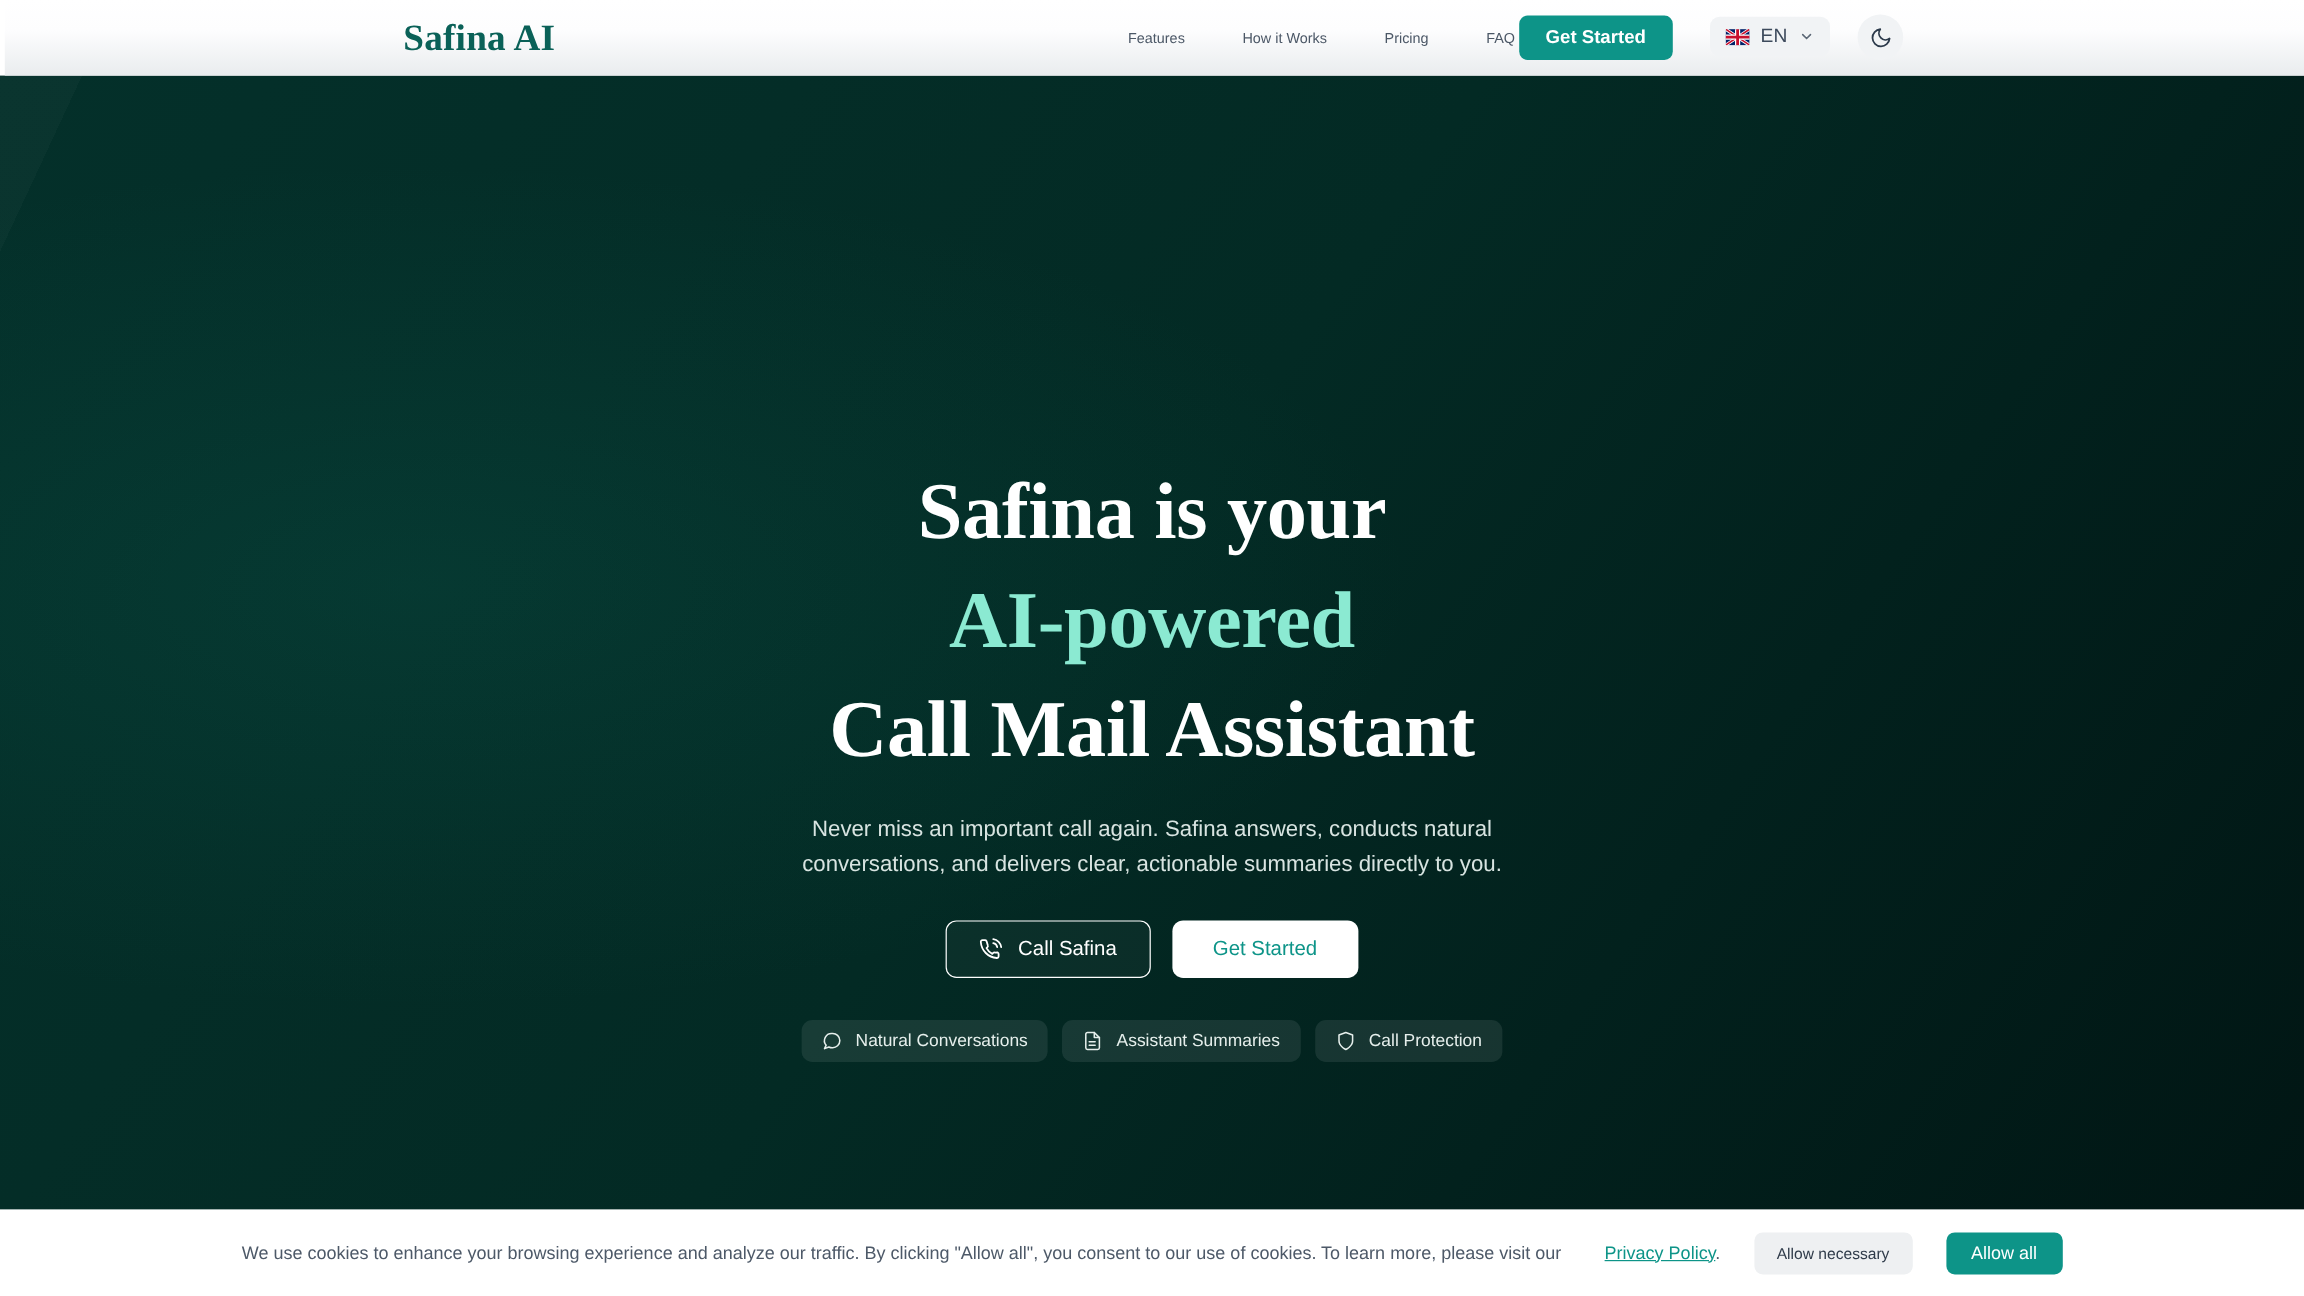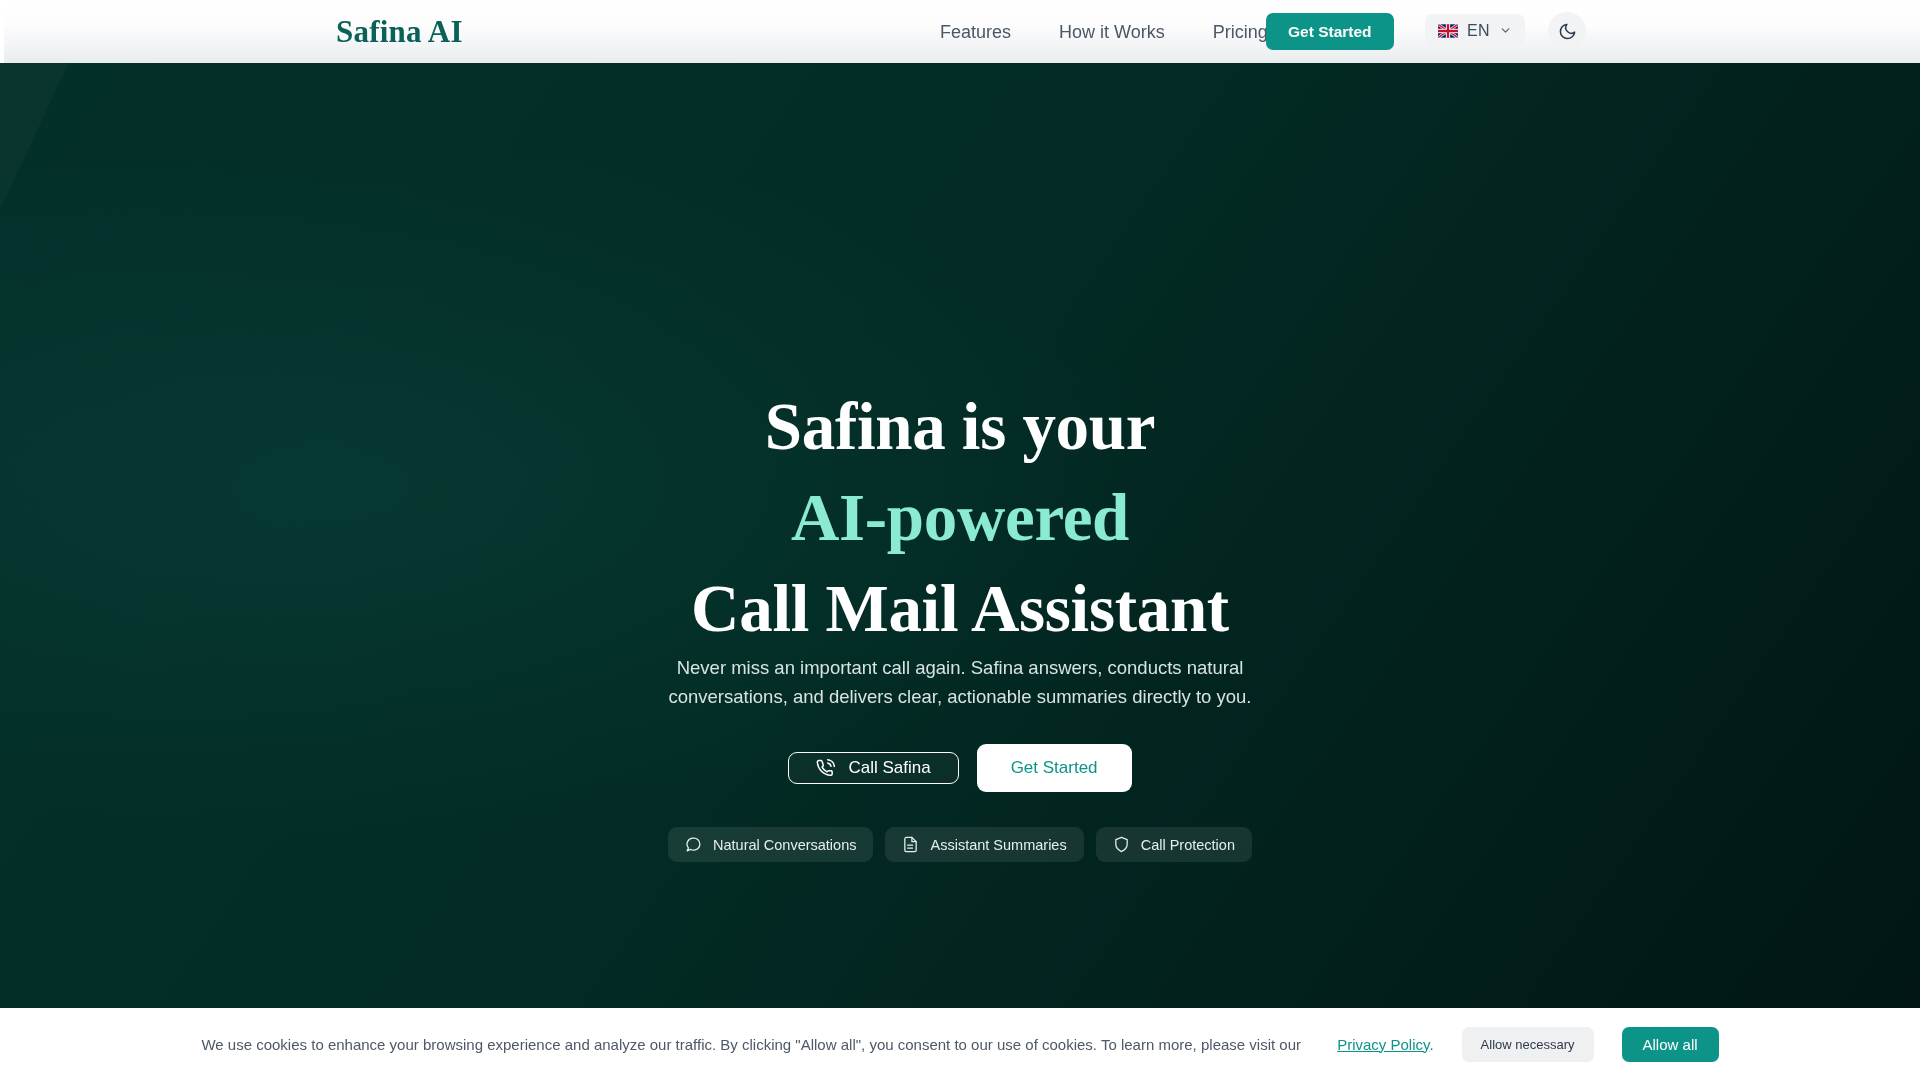--- a/index.html
+++ b/index.html
@@ -19,21 +19,21 @@
     position:absolute; left:332px; top:50%; transform:translateY(-50%);
     font-family:"Liberation Serif", serif;
     font-size:31px; font-weight:700; color:#0a6158;
     letter-spacing:.2px; white-space:nowrap;
   }
   .nav {
     position:absolute; left:912px; top:50%; transform:translateY(-50%);
     display:flex; align-items:center; gap:0;
   }
   .nav a {
-    color:#4b5766; font-size:18px; text-decoration:none;
+    color:#4b5766; font-size:12px; text-decoration:none;
     padding:0 24px; white-space:nowrap;
   }
   .hdr-cta {
     position:absolute; left:1262px; top:13px;
     height:37px; padding:0 22px;
     background:#0d9488; color:#ffffff;
     border:none; border-radius:7px;
     font-family:"Liberation Sans", sans-serif;
     font-size:15.5px; font-weight:700;
     display:flex; align-items:center; justify-content:center;
@@ -78,27 +78,28 @@
   .h1 {
     font-family:"Liberation Serif", serif;
     font-weight:700; color:#ffffff;
     font-size:67px; line-height:91px; text-align:center;
     letter-spacing:-.3px;
   }
   .h1 .line1 { margin-top:318px; display:block; }
   .h1 .line2 { display:block; color:#8bead2; }
   .h1 .line3 { display:block; }
   .sub {
+    margin-top:23px;
     width:620px; text-align:center;
     font-size:18.5px; line-height:28.5px;
     color:#d8e4e1;
   }
   .cta-row { margin-top:33px; display:flex; align-items:center; gap:18px; }
   .btn-call {
-    height:32px; padding:0 27px;
+    height:48px; padding:0 27px;
     background:rgba(255,255,255,.035);
     border:1.6px solid #ffffff; border-radius:9px;
     color:#ffffff; font-size:17px;
     display:flex; align-items:center; gap:12px;
     cursor:pointer; font-family:"Liberation Sans", sans-serif;
     white-space:nowrap;
   }
   .btn-call svg { width:20px; height:20px; }
   .btn-started {
     height:48px; padding:0 34px;

